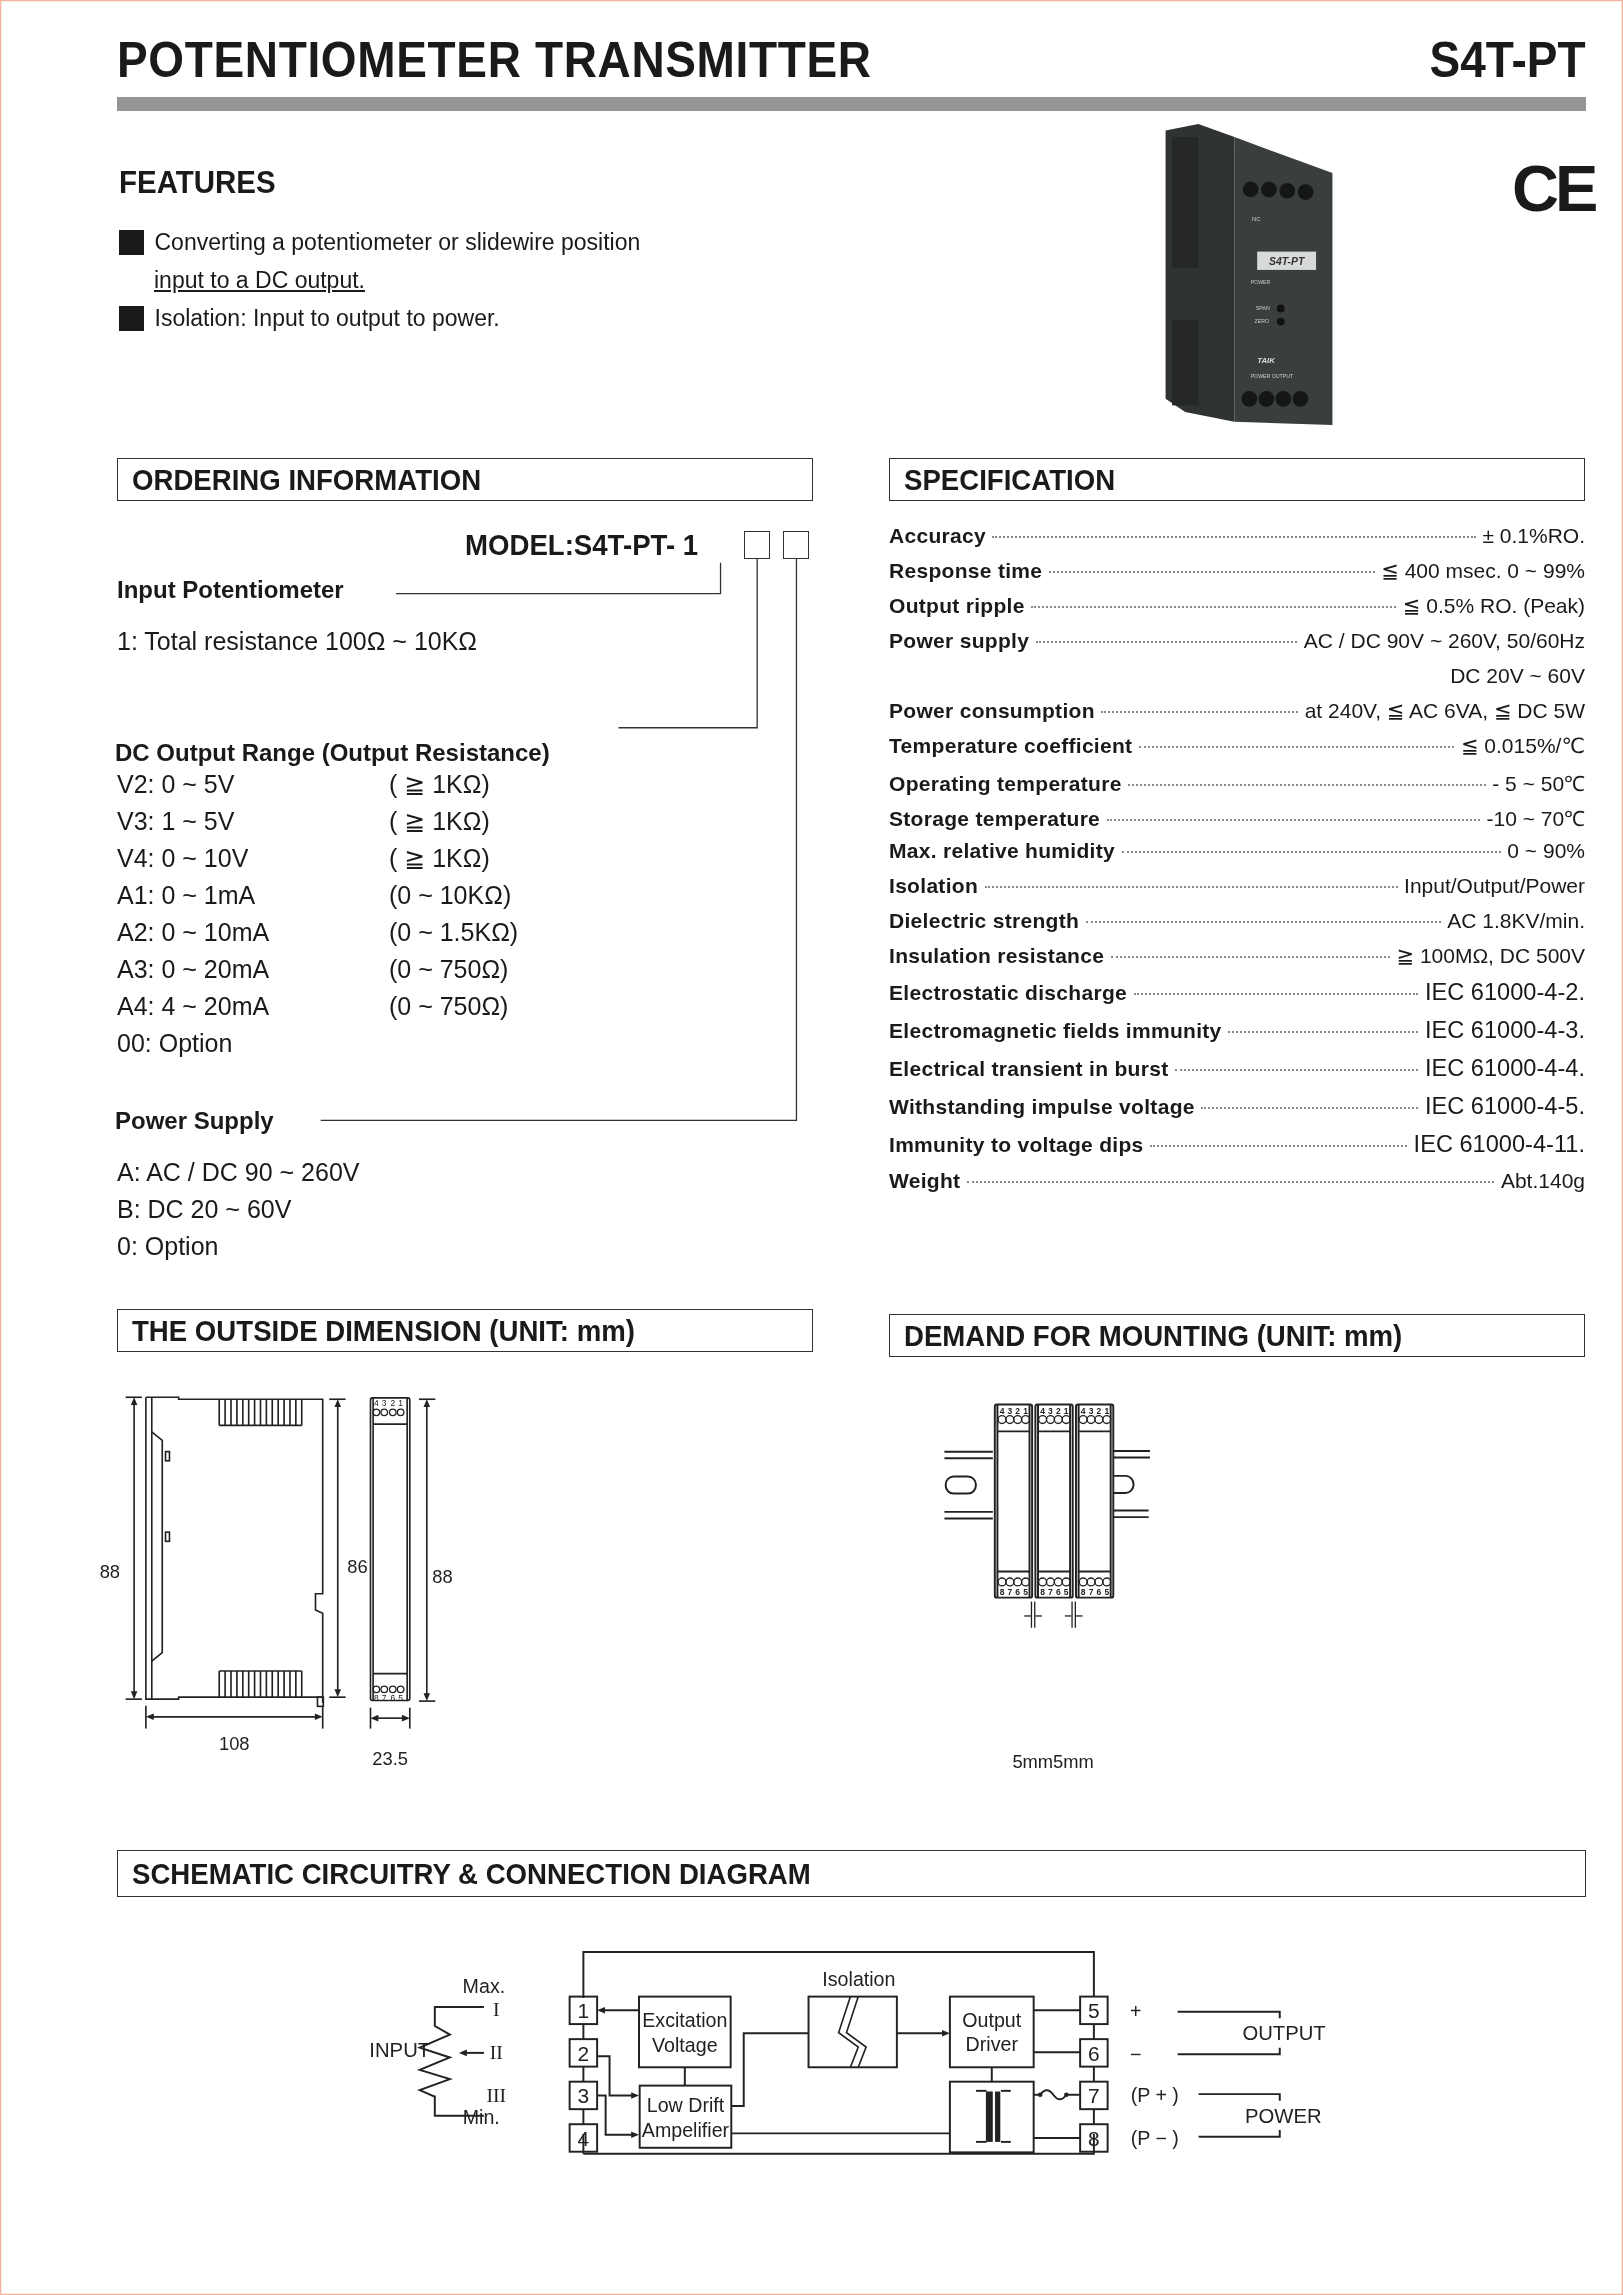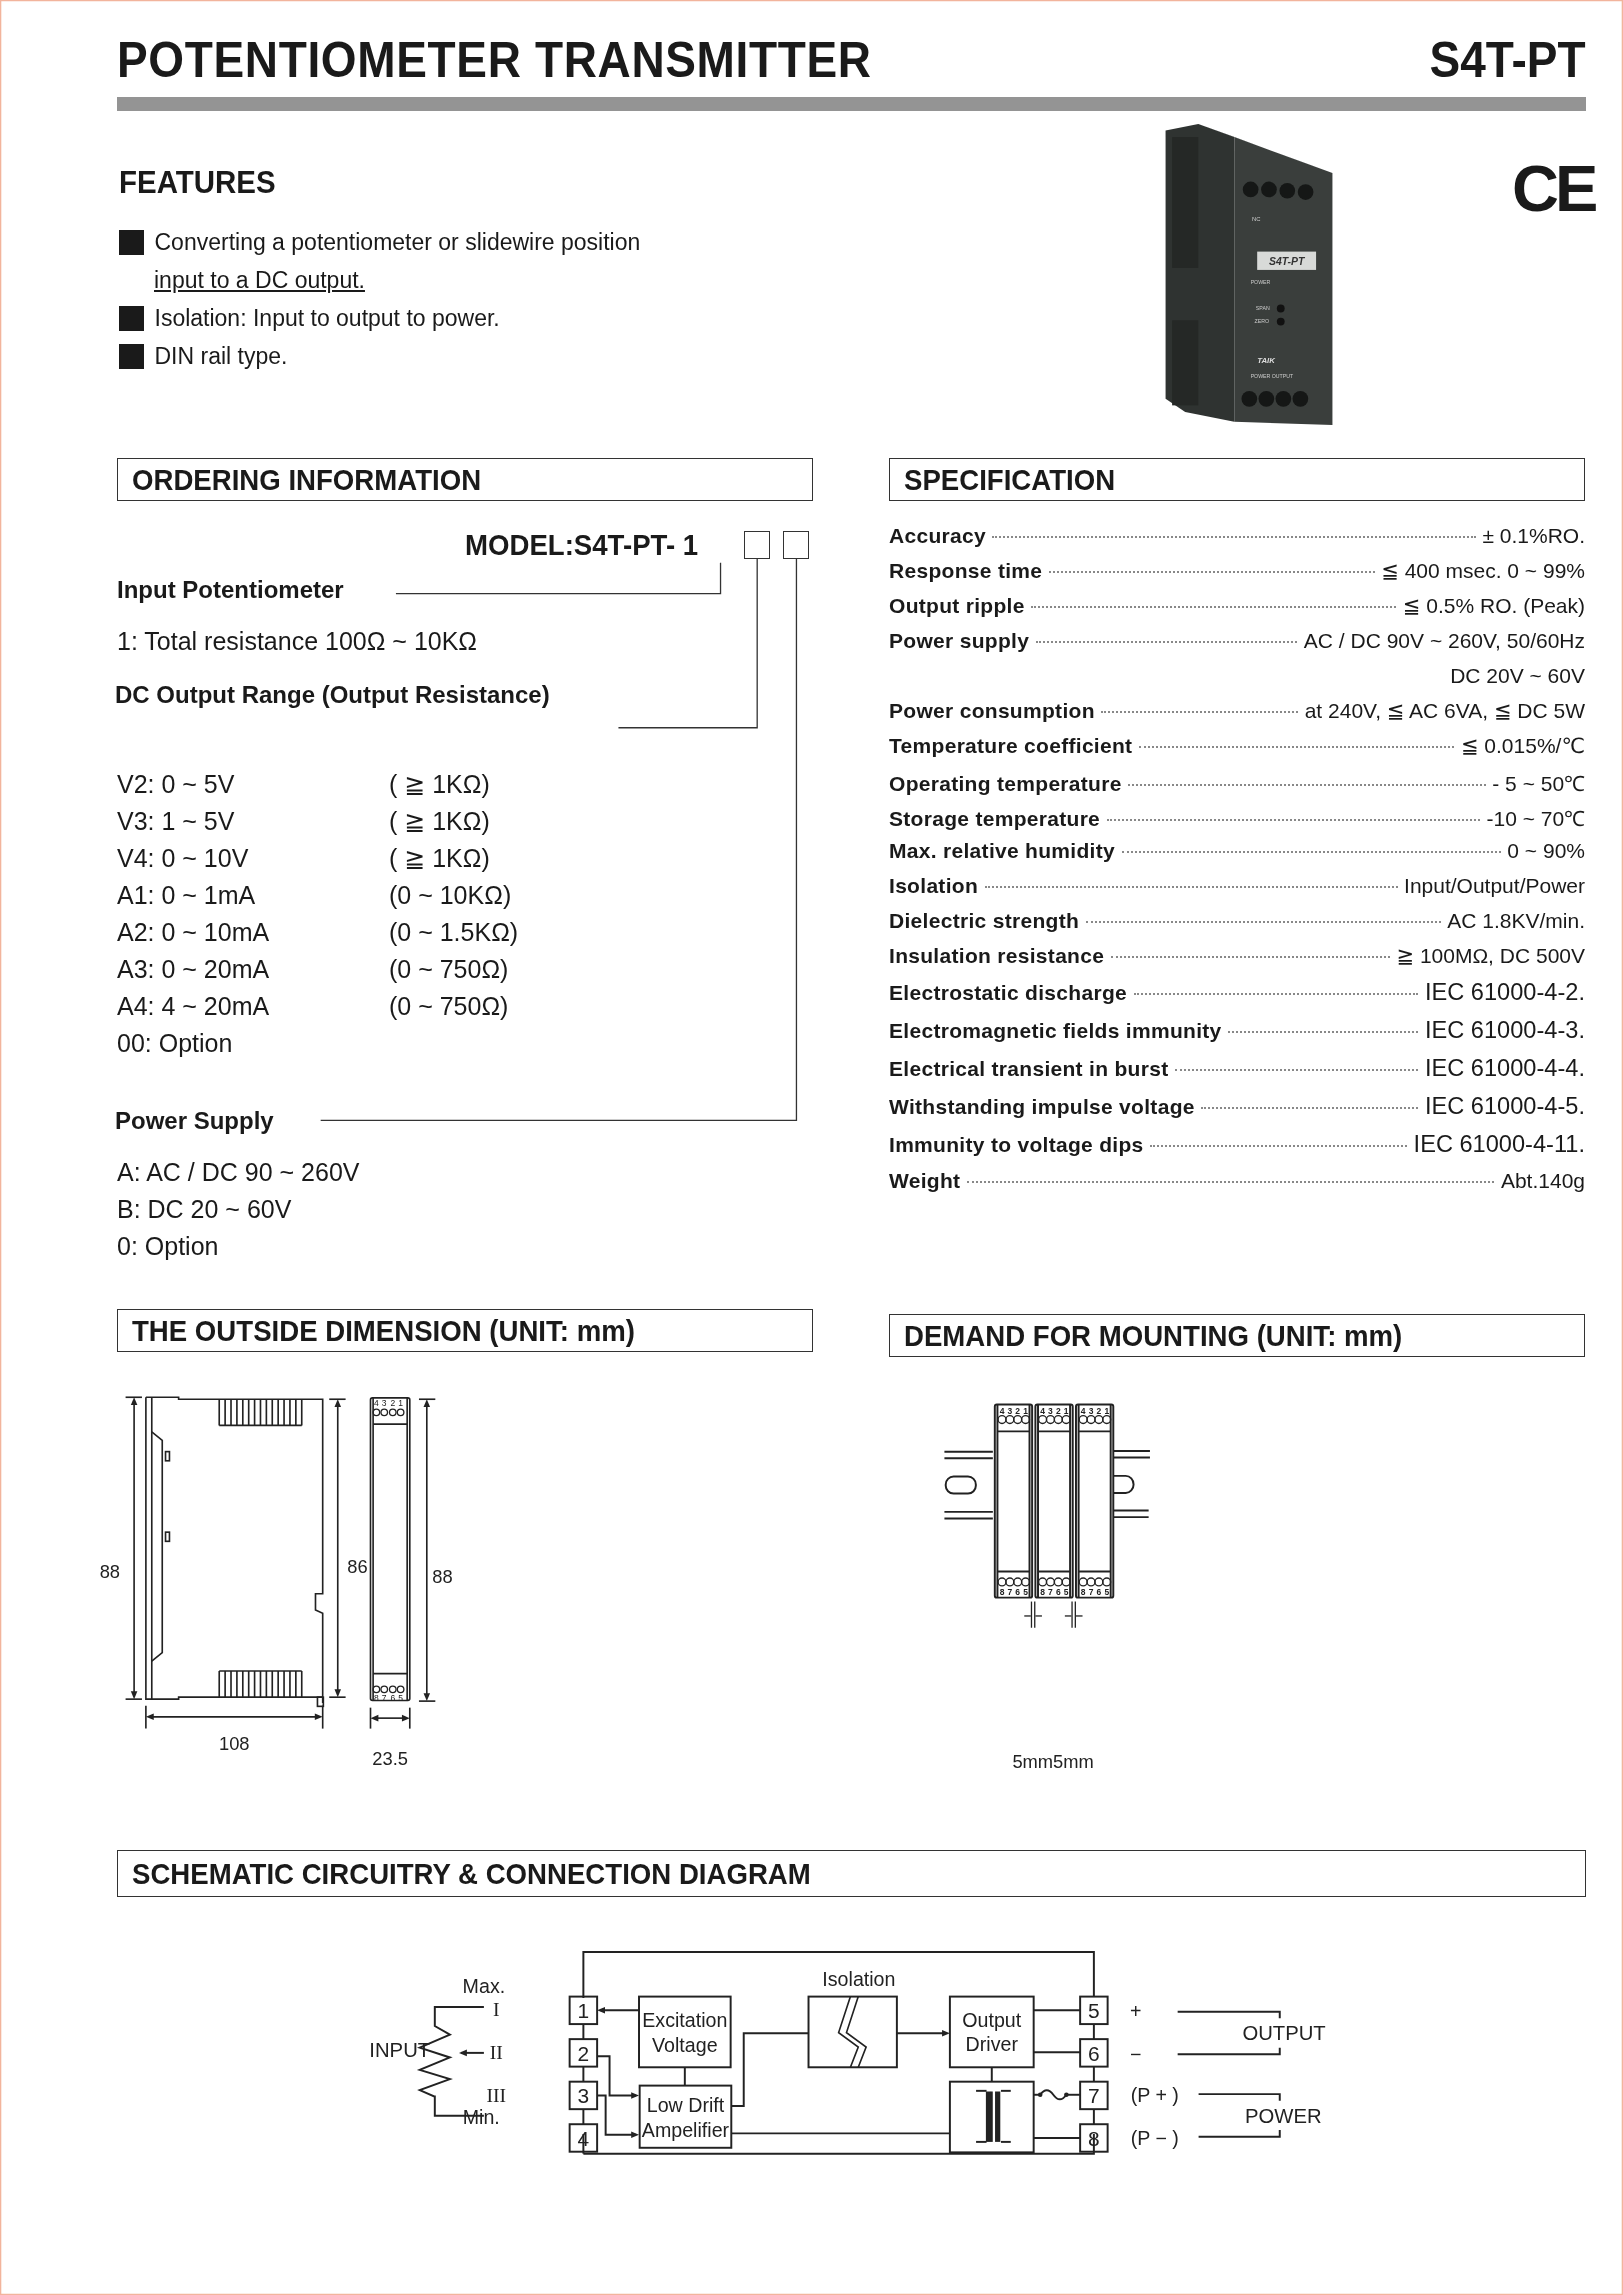--- a/index.html
+++ b/index.html
@@ -63,24 +63,20 @@
 <div class="abs feature-list" data-name="feature-list">
   <div class="feature-row" data-name="feature-item">
     <span class="bullet" data-name="square-bullet-icon"></span>
     <span>Converting a potentiometer or slidewire position</span>
   </div>
   <div class="feature-indent" data-name="feature-item-continuation">input to a  DC  output.</div>
   <div class="feature-row" data-name="feature-item">
     <span class="bullet" data-name="square-bullet-icon"></span>
     <span>Isolation: Input to output to power.</span>
   </div>
-  <div class="feature-row" data-name="feature-item">
-    <span class="bullet" data-name="square-bullet-icon"></span>
-    <span>DIN rail type.</span>
-  </div>
 </div>
 
 <svg class="abs product-photo" data-name="product-photo" viewBox="0 0 330 460">
   <polygon points="10,10 60,0 115,20 115,455 40,440 10,420" fill="#2f3331"></polygon>
   <rect x="20" y="20" width="40" height="200" fill="#252826"></rect>
   <rect x="20" y="300" width="40" height="130" fill="#252826"></rect>
   <polygon points="115,20 265,75 265,460 115,455" fill="#3a3e3c"></polygon>
   <polygon points="60,0 210,55 265,75 115,20" fill="#4a4e4c"></polygon>
   <g fill="#151716">
     <circle cx="140" cy="100" r="12"></circle>
@@ -113,21 +109,21 @@
 
 <svg class="abs" style="left:0;top:0;" width="1623" height="1178" data-name="ordering-leader-lines" viewBox="0 0 2480 1800">
   <g stroke="#333" stroke-width="2" fill="none">
     <polyline points="1101,860 1101,907 605,907"></polyline>
     <polyline points="1157,854 1157,1112 945,1112"></polyline>
     <polyline points="1217,854 1217,1712 490,1712"></polyline>
   </g>
 </svg>
 <div class="abs sub-h" style="left:117px;top:576px;" data-name="input-potentiometer-title">Input Potentiometer</div>
 <div class="abs order-text" style="left:117px;top:627px;" data-name="input-potentiometer-value">1: Total resistance 100Ω ~ 10KΩ</div>
-<div class="abs sub-h" style="left:115px;top:681px;" data-name="dc-output-title">DC Output Range (Output Resistance)</div>
+<div class="abs sub-h" style="left:115px;top:739px;" data-name="dc-output-title">DC Output Range (Output Resistance)</div>
 <div class="abs out-table" data-name="output-range-table">
   <div class="out-row" data-name="table-row">
       <span class="out-code">V2: 0 ~ 5V</span>
       <span>( ≧ 1KΩ)</span>
     </div>
   <div class="out-row" data-name="table-row">
       <span class="out-code">V3: 1 ~ 5V</span>
       <span>( ≧ 1KΩ)</span>
     </div>
   <div class="out-row" data-name="table-row">

